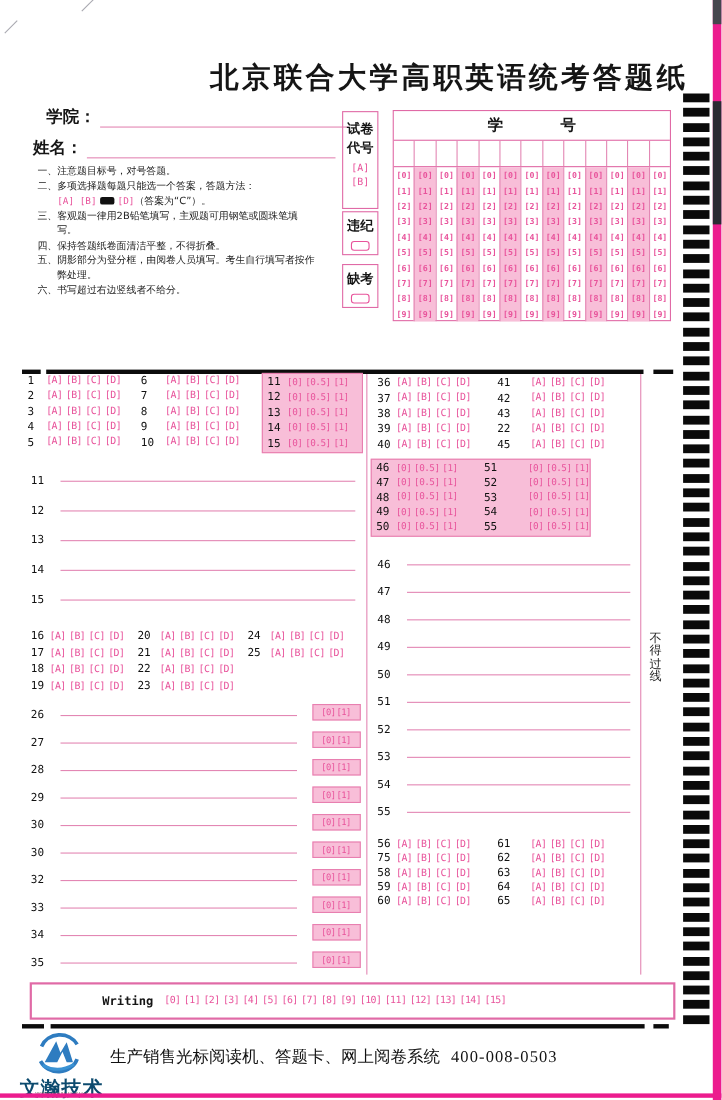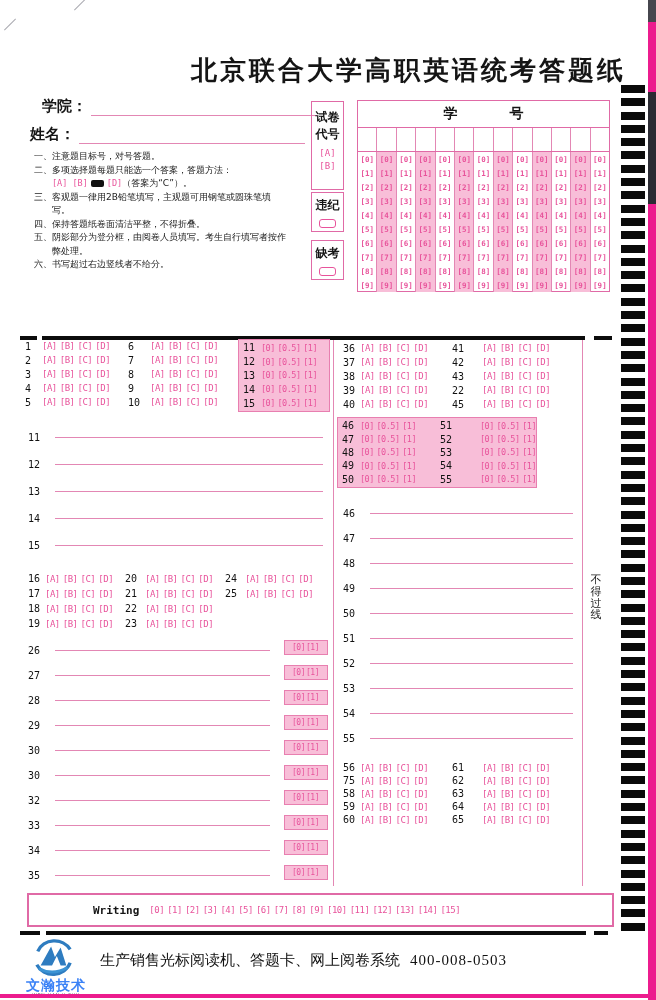--- a/index.html
+++ b/index.html
@@ -69,21 +69,21 @@
      border:1px solid #e87fb0;display:flex;align-items:center;justify-content:center;}
   
   .nocross{writing-mode:vertical-rl;text-orientation:upright;font-size:11px;letter-spacing:11px;color:#222;}
   
   .writingbox{left:27px;top:893px;width:583px;height:30px;border:2px solid var(--bpink);display:flex;align-items:center;}
   .wlabel{margin-left:64px;font-family:"DejaVu Sans Mono",monospace;font-weight:700;font-size:11px;}
   .wscores{margin-left:10px;display:flex;}
   
   .footer-text{left:100px;top:951px;font-size:15px;font-family:"Liberation Serif","DejaVu Serif",serif;color:#111;white-space:nowrap;}
   .footer-text .phone{margin-left:10px;letter-spacing:1px;}
-  .logo-name{left:18px;top:977px;width:76px;text-align:center;font-size:14px;font-weight:800;color:#3b82f6;letter-spacing:1px;}
+  .logo-name{left:18px;top:977px;width:76px;text-align:center;font-size:18px;font-weight:800;color:#0c4a6e;letter-spacing:1px;}
   .logo-sub{left:18px;top:992px;width:76px;text-align:center;font-size:5px;color:#666;letter-spacing:0.5px;}
   
   .timing{left:621px;top:85px;width:24px;}
   .tmark{height:8px;margin-bottom:5.3px;background:#0a0a0a;}
   .edge-magenta{left:648px;top:0;width:8px;height:1000px;background:var(--magenta);}
   .edge-dark1{left:648px;top:0;width:8px;height:22px;background:#46464e;}
   .edge-dark2{left:648px;top:92px;width:8px;height:112px;background:#2b2b33;}
   .edge-bottom{left:0;top:994px;width:656px;height:4px;background:var(--magenta);}
   .crop{background:#a9a9b0;height:1px;width:16px;}
   .c1{left:2px;top:24px;transform:rotate(-45deg);}

